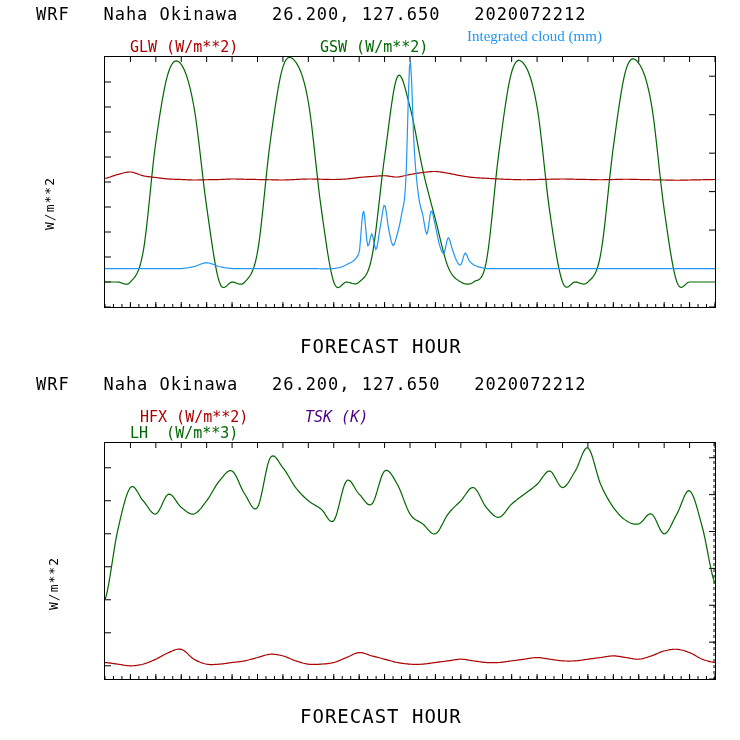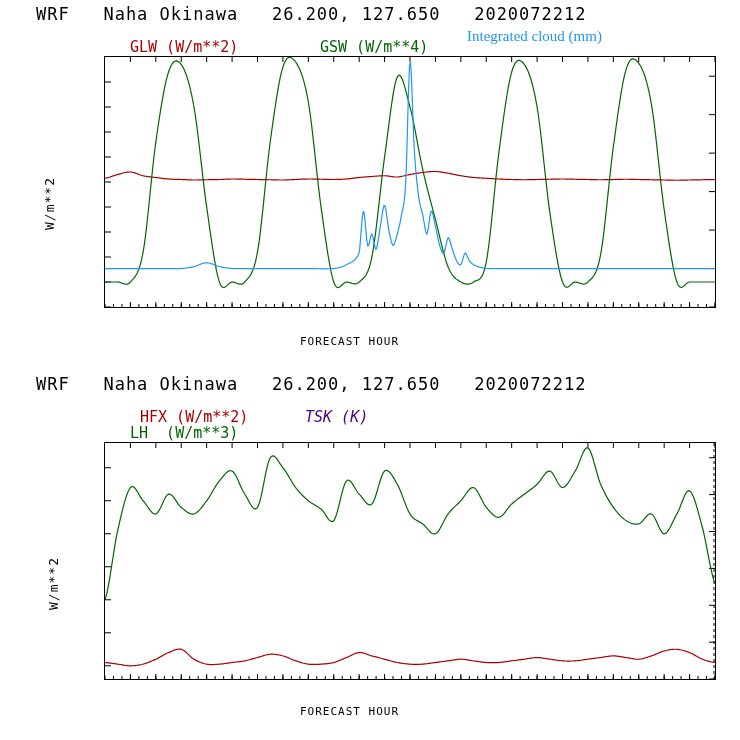--- a/index.html
+++ b/index.html
@@ -30,41 +30,41 @@
   .axis-label-y{
     position:absolute;
     font-size:13px;
     transform:rotate(-90deg);
     transform-origin:left top;
     white-space:nowrap;
     letter-spacing:1px;
   }
   .axis-label-x{
     position:absolute;
-    font-size:11px;
+    font-size:19px;
     letter-spacing:1px;
     white-space:nowrap;
   }
   .plotbox{
     position:absolute;
     border:1px solid #000;
     box-sizing:border-box;
     background:#fff;
   }
   svg{display:block;}
   .ticklabel{font-size:10px;font-family:"DejaVu Sans Mono","Liberation Mono",monospace;}
 </style>
 </head>
 <body>
 
 <div class="panel" id="panel1">
   <div class="title" style="left:36px;top:4px;">WRF   Naha Okinawa   26.200, 127.650   2020072212</div>
 
   <div class="legend" style="left:130px;top:38px;color:#aa0000;">GLW (W/m**2)</div>
-  <div class="legend" style="left:320px;top:38px;color:#006600;">GSW (W/m**4)</div>
+  <div class="legend" style="left:320px;top:38px;color:#006600;">GSW (W/m**2)</div>
   <div class="legend" style="left:467px;top:28px;color:#2196f3;font-family:Liberation Serif, serif;">Integrated cloud (mm)</div>
 
   <div class="axis-label-y" style="left:42px;top:230px;">W/m**2</div>
   <div class="axis-label-x" style="left:300px;top:335px;">FORECAST HOUR</div>
 
   <div class="plotbox" style="left:104px;top:56px;width:612px;height:252px;">
     <svg id="svg1" width="610" height="250" viewBox="0 0 610 250">
         <line x1="25.416666666666664" y1="250" x2="25.416666666666664" y2="245" stroke="#000" stroke-width="1"></line>
         <line x1="25.416666666666664" y1="0" x2="25.416666666666664" y2="5" stroke="#000" stroke-width="1"></line>
         <line x1="50.83333333333333" y1="250" x2="50.83333333333333" y2="245" stroke="#000" stroke-width="1"></line>

